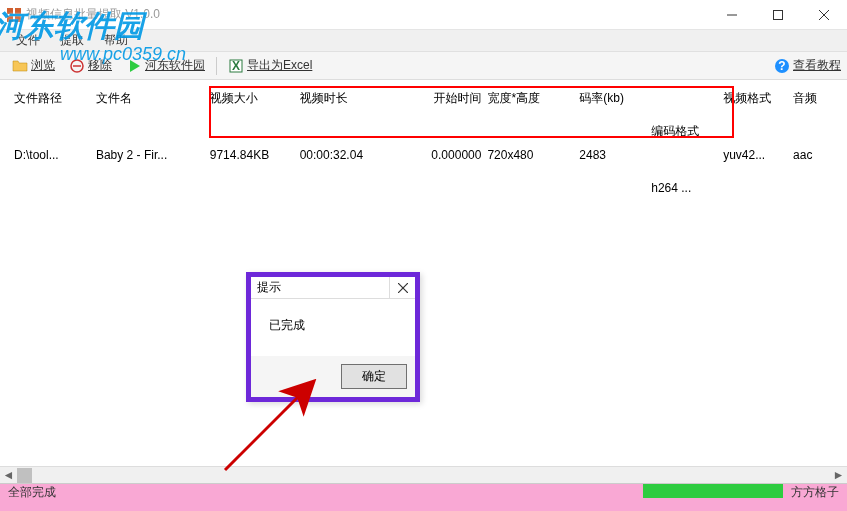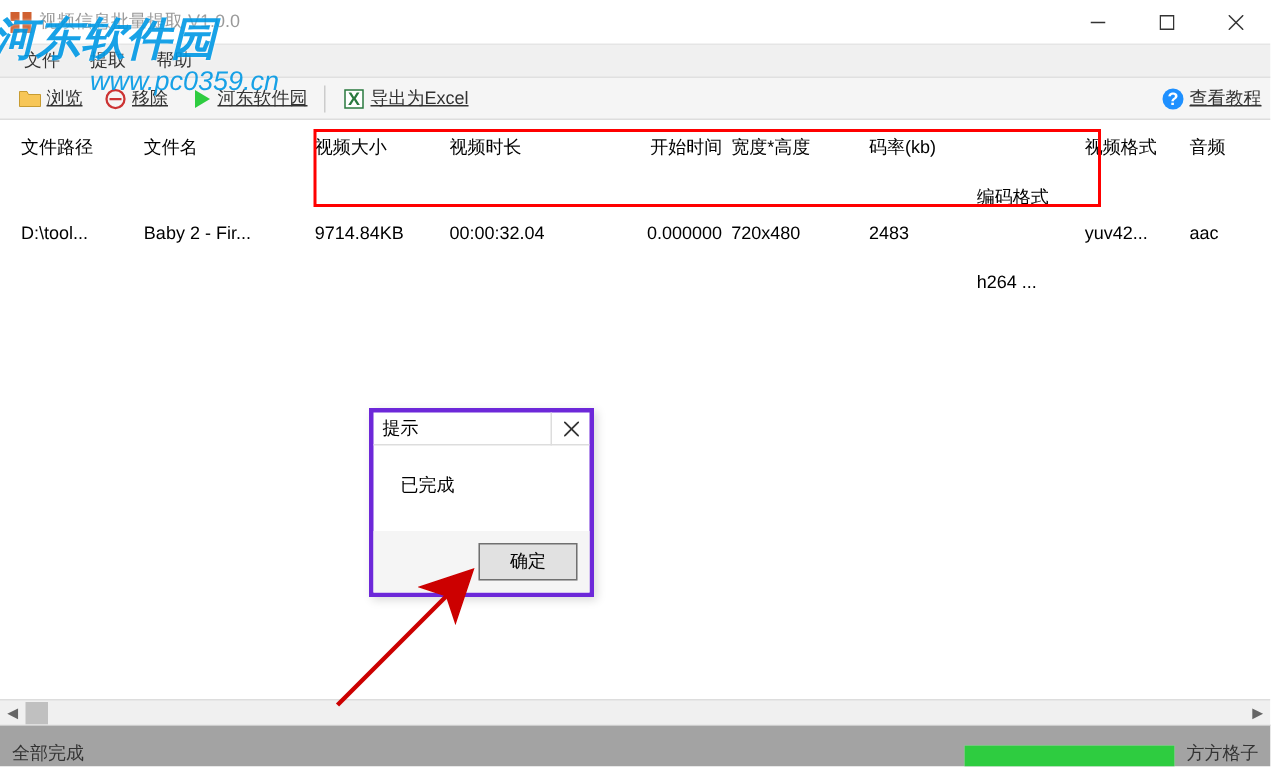--- a/index.html
+++ b/index.html
@@ -33,35 +33,35 @@
 .c-name { width: 114px; }
 .c-size { width: 90px; }
 .c-dur  { width: 92px; }
 .c-start{ width: 96px; text-align: right; }
 .c-dim  { width: 92px; }
 .c-br   { width: 72px; }
 .c-enc  { width: 72px; margin-top: 33px; }
 .c-vfmt { width: 70px; }
 .c-afmt { width: 40px; }
 
-.dialog { position: absolute; left: 246px; top: 192px; width: 150px; background: #fff; border: 3px solid #6d28d9; box-shadow: 2px 2px 6px rgba(0,0,0,0.15); z-index: 10; }
+.dialog { position: absolute; left: 246px; top: 192px; width: 174px; background: #fff; border: 5px solid #6d28d9; box-shadow: 2px 2px 6px rgba(0,0,0,0.15); z-index: 10; }
 .dialog .dlg-title { height: 22px; display: flex; align-items: center; padding-left: 6px; border-bottom: 1px solid #ddd; }
 .dialog .dlg-title .dlg-close { margin-left: auto; width: 26px; height: 22px; display: flex; align-items: center; justify-content: center; border-left: 1px solid #ddd; }
 .dialog .dlg-body { padding: 18px 12px 22px 18px; }
 .dialog .dlg-btns { padding: 8px; display: flex; justify-content: flex-end; background: #f5f5f5; }
 .dialog .dlg-btns button { padding: 3px 20px; border: 1px solid #707070; background: #e1e1e1; }
 
 .arrow { position: absolute; left: 215px; top: 280px; width: 120px; height: 120px; pointer-events: none; z-index: 20; }
 
 .hscroll { position: absolute; bottom: 0; left: 0; right: 0; height: 17px; background: #f0f0f0; border-top: 1px solid #ddd; display: flex; align-items: center; }
 .hscroll .thumb { position: absolute; left: 17px; width: 15px; height: 15px; background: #c0c0c0; }
 .hscroll .arrow-btn { width: 17px; height: 17px; display: flex; align-items: center; justify-content: center; color: #666; }
 .hscroll .arrow-btn.right { margin-left: auto; }
 
-.statusbar { height: 28px; background: #a3a3a3; border-top: 1px solid #ccc; display: flex; align-items: flex-end; padding: 0 8px; gap: 8px; }
+.statusbar { height: 28px; background: #f9a8d4; border-top: 1px solid #ccc; display: flex; align-items: flex-start; padding: 0 8px; gap: 8px; }
 .statusbar .status-text { color: #333; }
 .statusbar .spacer { flex: 1; }
 .statusbar .progress { width: 140px; height: 14px; background: #e0e0e0; position: relative; }
 .statusbar .progress .bar { position: absolute; left: 0; top: 0; bottom: 0; width: 100%; background: #2ecc40; }
 .statusbar .brand { color: #333; }
 
 .watermark { position: absolute; left: 0; top: 0; pointer-events: none; z-index: 50; opacity: 0.9; }
 .watermark .wm-box { position: absolute; left: -6px; top: 6px; color: #0099e5; font-size: 30px; font-weight: bold; font-style: italic; white-space: nowrap; text-shadow: 0 0 2px rgba(255,255,255,0.8); }
 .watermark .wm-url { position: absolute; left: 60px; top: 44px; color: #0099e5; font-size: 18px; font-style: italic; white-space: nowrap; }
 

